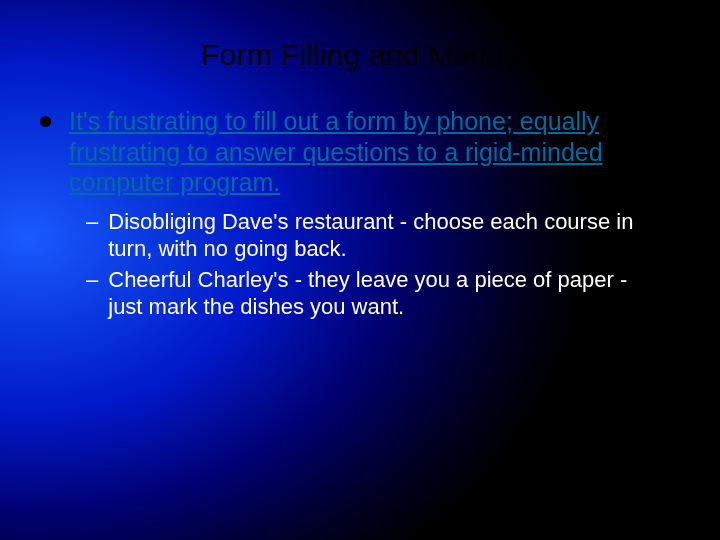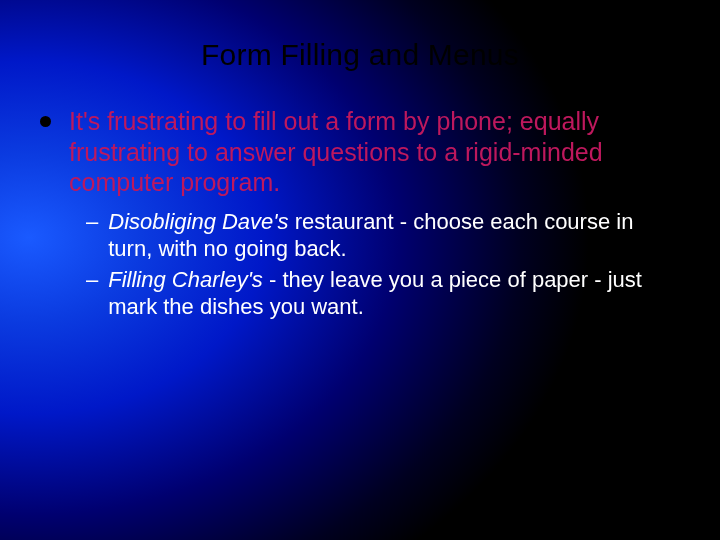--- a/index.html
+++ b/index.html
@@ -34,22 +34,23 @@
     flex: 0 0 auto;
     width: 11px; height: 11px;
     border-radius: 50%;
     background: #000000;
     margin-top: 10px;
     margin-right: 18px;
   }
   .l1-text {
     font-size: 25px;
     line-height: 1.22;
-    color: #be185d;
+    color: #0369a1;
     max-width: 590px;
+    text-decoration: underline;
   }
   .l2-group {
     margin-left: 46px;
     margin-top: 4px;
     margin-bottom: 26px;
   }
   .l2 {
     display: flex;
     align-items: flex-start;
     margin-bottom: 3px;
@@ -60,21 +61,21 @@
     line-height: 1.25;
     color: #ffffff;
     margin-right: 10px;
   }
   .l2-text {
     font-size: 22px;
     line-height: 1.25;
     color: #ffffff;
     max-width: 540px;
   }
-  .ital { font-style: italic; }
+  .ital { }
 </style>
 </head>
 <body>
 
 <div class="slide">
   <h1 class="title">Form Filling and Menus</h1>
 
   <div class="body">
 
     <div class="l1">
@@ -82,19 +83,19 @@
       <div class="l1-text">It's frustrating to fill out a form by phone; equally frustrating to answer questions to a rigid-minded computer program.</div>
     </div>
 
     <div class="l2-group">
       <div class="l2">
         <span class="dash">–</span>
         <div class="l2-text"><span class="ital">Disobliging Dave's</span><span> restaurant - choose each course in turn, with no going back.</span></div>
       </div>
       <div class="l2">
         <span class="dash">–</span>
-        <div class="l2-text"><span class="ital">Filling Charley's</span><span> - they leave you a piece of paper - just mark the dishes you want.</span></div>
+        <div class="l2-text"><span class="ital">Cheerful Charley's</span><span> - they leave you a piece of paper - just mark the dishes you want.</span></div>
       </div>
     </div>
 
 
   </div>
 </div>
 
 </body></html>

